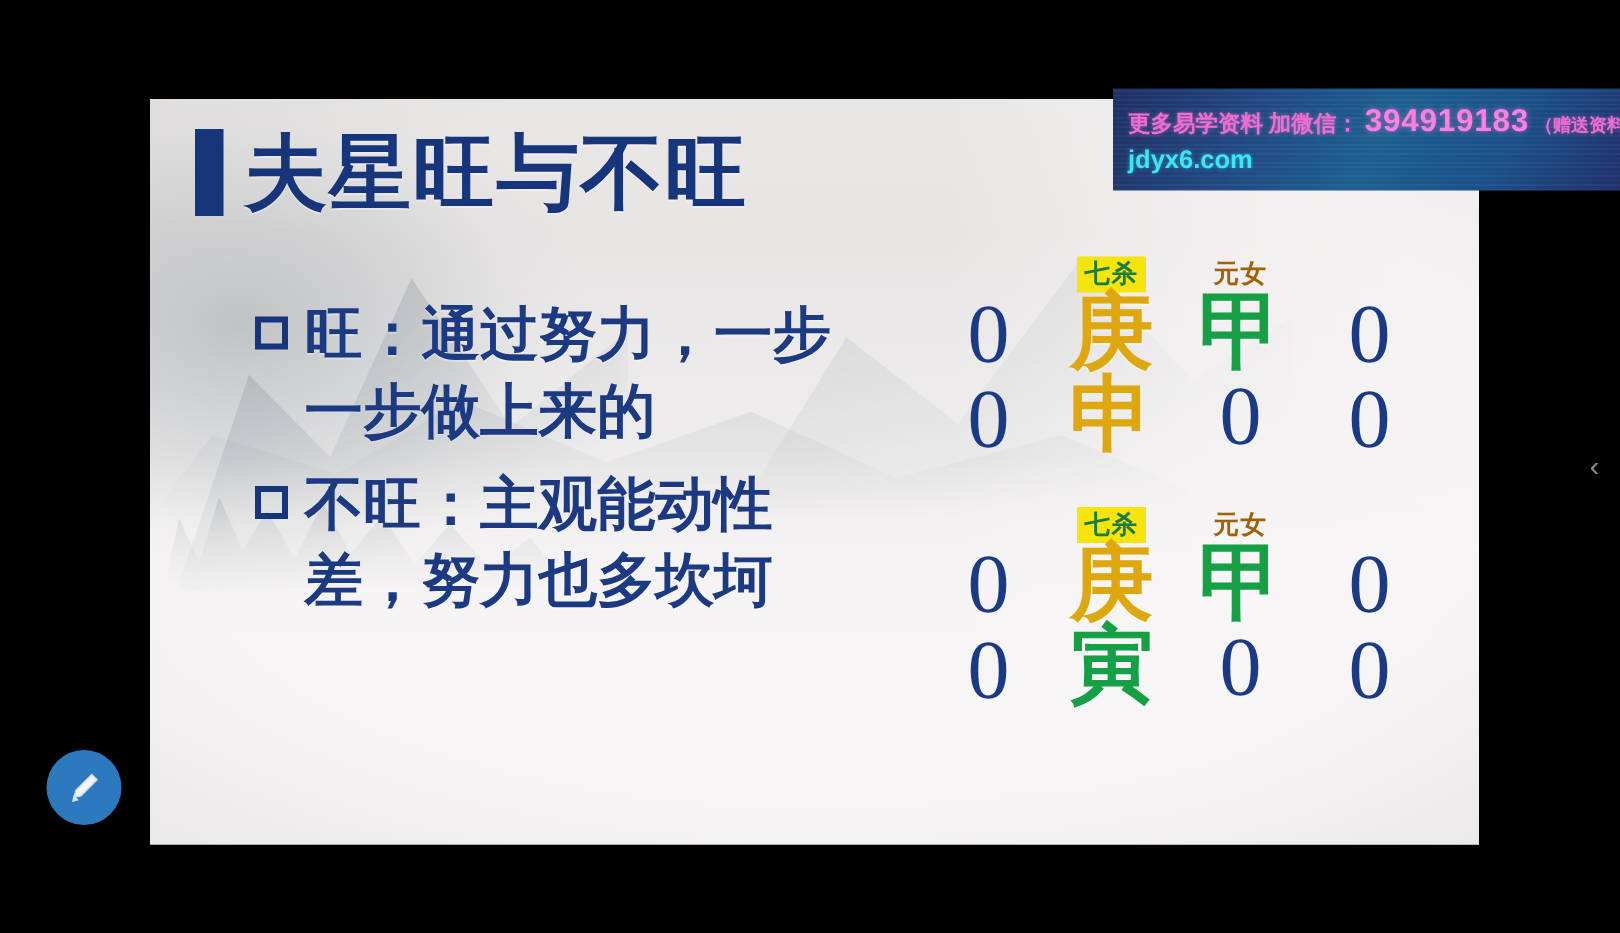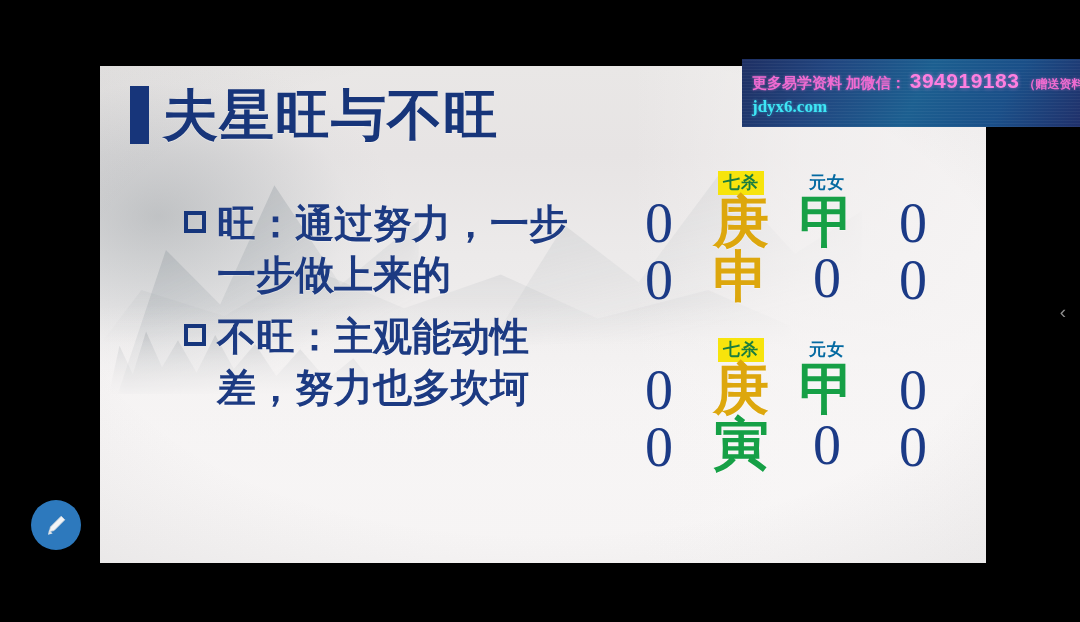--- a/index.html
+++ b/index.html
@@ -167,21 +167,21 @@
     font-weight: 700;
     color: #17357a;
     letter-spacing: 1px;
     white-space: nowrap;
     text-shadow: 0 1px 0 rgba(255,255,255,0.35);
   }
 
   
   #body-col {
     position: absolute;
-    left: 84px;
+    left: 70px;
     top: 133px;
     width: 392px;
   }
   .bullet-block {
     display: flex;
     align-items: flex-start;
     gap: 11px;
     margin-bottom: 12px;
   }
   .bullet-square {
@@ -231,21 +231,21 @@
     display: flex;
     align-items: center;
   }
   .tag-spacer { height: 24px; }
 
   .tag-qisha {
     color: #1a7d3f;
     background: #f7e40c;
   }
   .tag-yuannv {
-    color: #0369a1;
+    color: #a16207;
     background: transparent;
   }
 
   .glyph {
     font-size: 56px;
     line-height: 0.98;
     font-weight: 700;
     letter-spacing: 0;
   }
   .glyph-gold  { color: #dda70d; text-shadow: 0 1px 1px rgba(255,255,255,0.4); }
@@ -325,21 +325,21 @@
     color: #36e0f2;
     font-weight: 700;
     font-size: 16px;
     letter-spacing: 0px;
     text-shadow: 0 0 3px rgba(60,230,250,0.55);
   }
   .wm-cyan-url {
     color: #3ee6f5;
     font-weight: 700;
     font-size: 17px;
-    font-family: Liberation Serif, serif;
+    font-family: Liberation Sans, sans-serif;
     letter-spacing: 0px;
     text-shadow: 0 0 3px rgba(60,230,250,0.55);
   }
 
   
   #pen-button {
     position: absolute;
     left: 31px;
     top: 500px;
     width: 50px;

